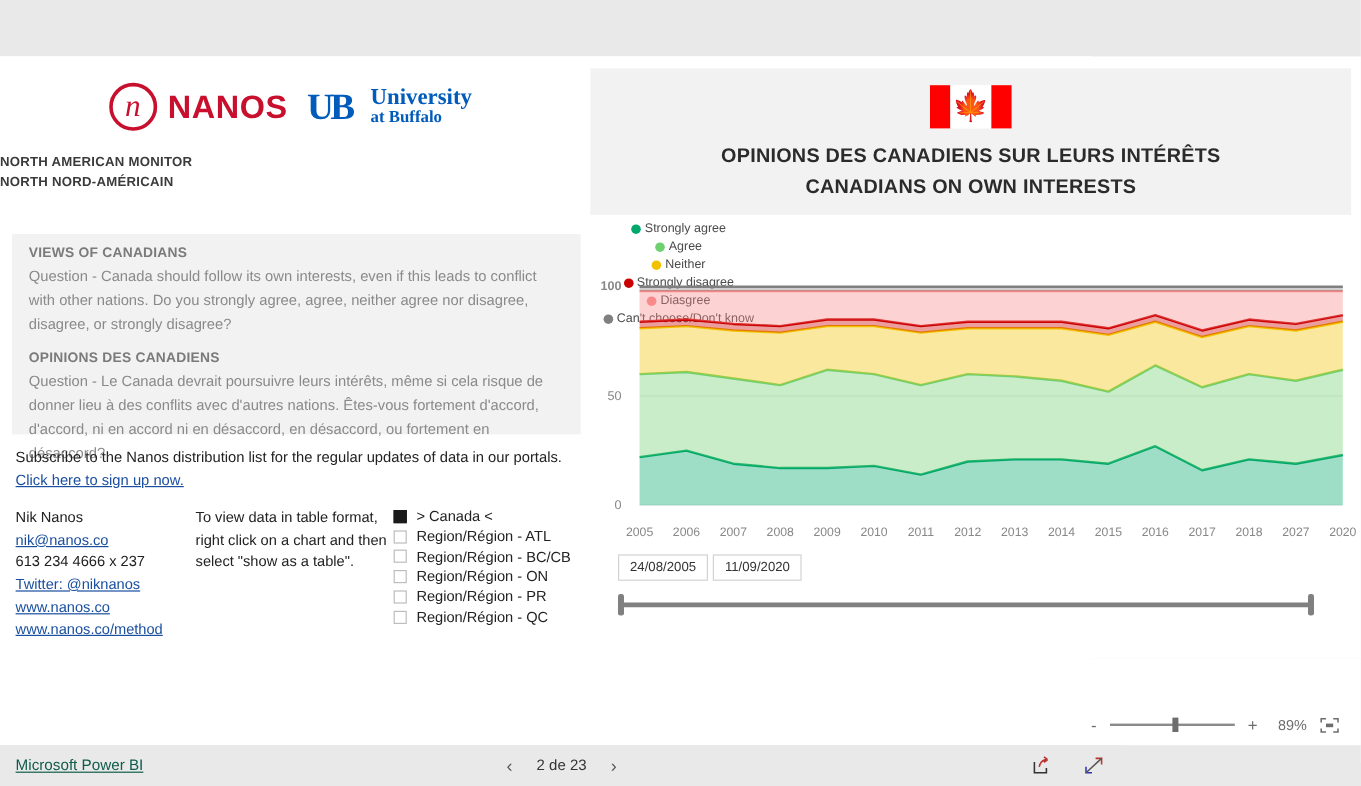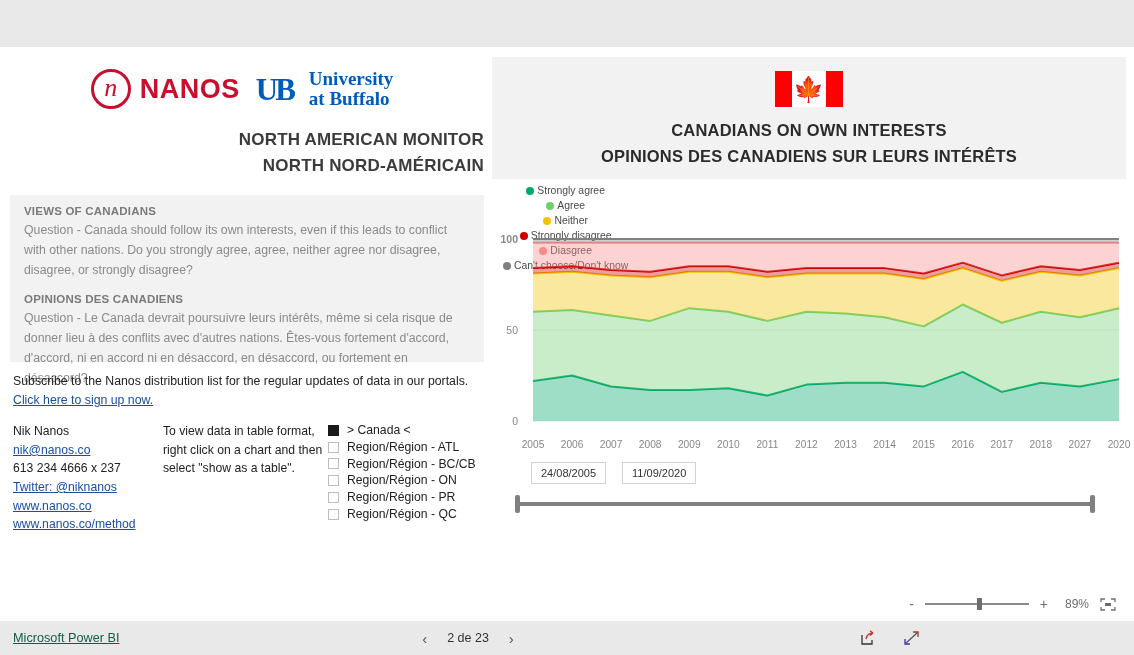--- a/index.html
+++ b/index.html
@@ -43,25 +43,25 @@
   .ub-mark{
     font-family:"Liberation Serif",serif;
     font-size:31px;font-weight:bold;color:#005bbb;
     letter-spacing:-3px;line-height:1;
   }
   .ub-text{
     font-family:"Liberation Serif",serif;
     color:#005bbb;font-weight:bold;line-height:1.04;
   }
   .ub-text .l1{font-size:19px;display:block;}
-  .ub-text .l2{font-size:19px;display:block;}
+  .ub-text .l2{font-size:14px;display:block;}
   .monitor-title{
     position:absolute;left:0;top:80px;width:484px;
-    text-align:right;color:#3b3b3b;
-    font-size:17px;font-weight:bold;line-height:1.55;
+    text-align:left;color:#3b3b3b;
+    font-size:11px;font-weight:bold;line-height:1.55;
     letter-spacing:0.2px;
   }
   .views-box{
     position:absolute;left:10px;top:148px;width:474px;height:167px;
     background:#f2f2f2;
     padding:10px 0 0 0;box-sizing:border-box;
   }
   .vb-inner{padding:0 14px;}
   .vb-head{
     font-size:11.5px;font-weight:bold;color:#7a7a7a;
@@ -131,21 +131,21 @@
   }
   .ytick{
     position:absolute;right:0;transform:translateY(-50%);
     font-size:10.5px;color:#888;text-align:right;width:26px;
   }
   .xtick{
     position:absolute;top:202px;transform:translateX(-50%);
     font-size:10.2px;color:#888;white-space:nowrap;
   }
   .date-fields{
-    position:absolute;left:31px;top:415px;display:flex;gap:16px;margin-left:16px;
+    position:absolute;left:31px;top:415px;display:flex;gap:4px;
   }
   .date-field{
     border:1px solid #d2d2d2;background:#fff;
     font-size:11px;color:#333;padding:4px 9px;
     font-family:"Liberation Sans",sans-serif;
   }
   .slider{
     position:absolute;left:31px;top:448px;width:580px;height:18px;
   }
   .slider-track{
@@ -284,22 +284,22 @@
 
     <div class="chart-header">
       <div class="flag">
         <div class="bar"></div>
         <div class="mid">
             <span class="maple">🍁</span>
           </div>
         <div class="bar"></div>
       </div>
       <div class="chart-title">
+        <div>OPINIONS DES CANADIENS SUR LEURS INTÉRÊTS</div>
         <div>CANADIANS ON OWN INTERESTS</div>
-        <div>OPINIONS DES CANADIENS SUR LEURS INTÉRÊTS</div>
       </div>
     </div>
 
     <div class="legend" id="legend">
         <span class="item">
           <span class="dot" style="background: rgb(0, 168, 107);"></span>
           <span>Strongly agree</span>
         </span>
         <span class="item">
           <span class="dot" style="background: rgb(111, 208, 111);"></span>

